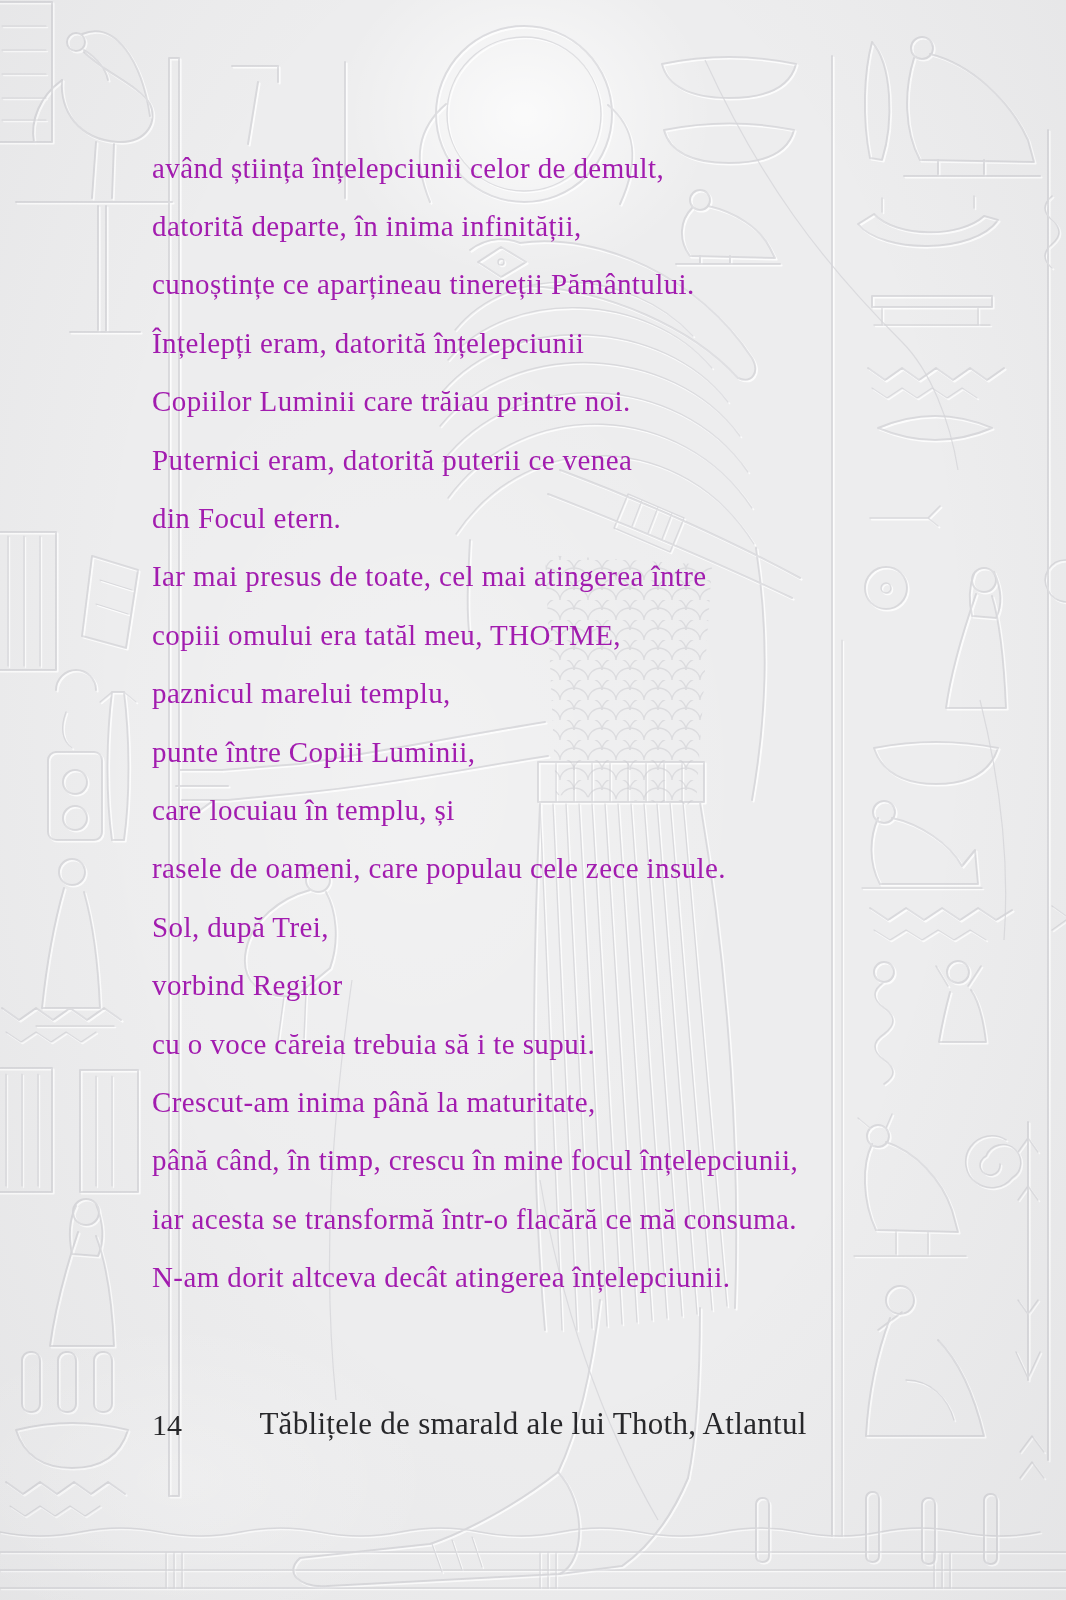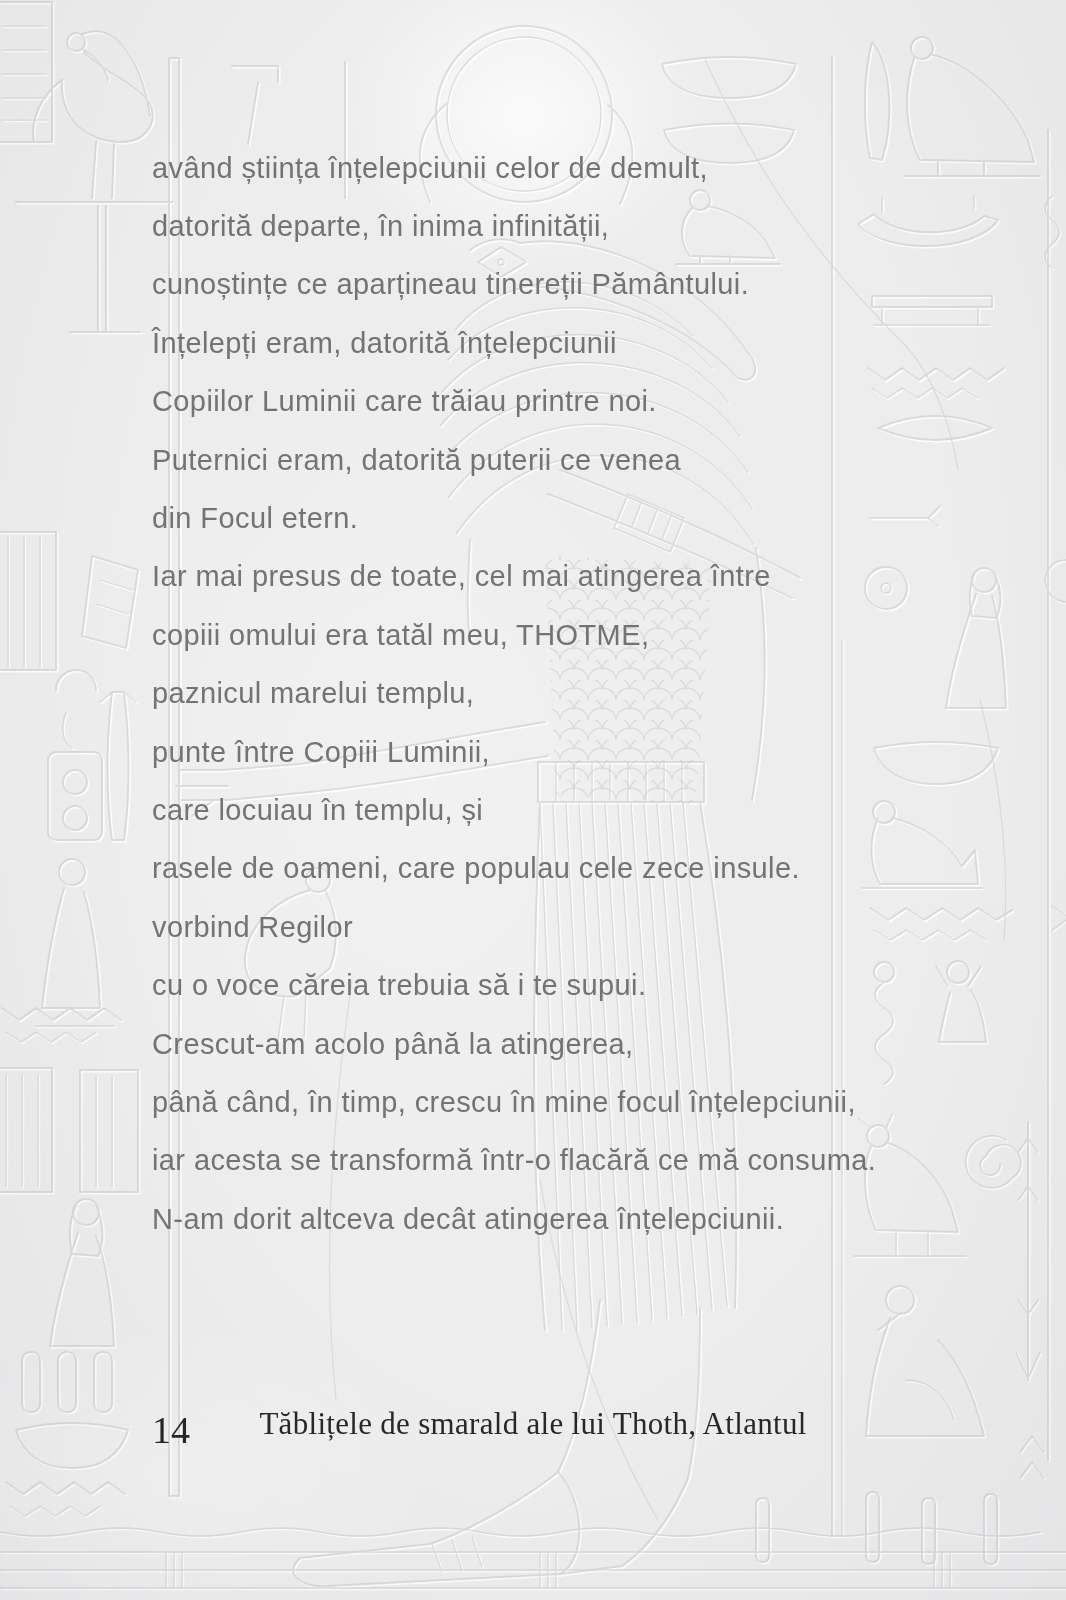--- a/index.html
+++ b/index.html
@@ -14,28 +14,28 @@
   .vignette{
     position:absolute;inset:0;z-index:1;pointer-events:none;
     background:radial-gradient(ellipse at 50% 42%, rgba(255,255,255,0) 55%, rgba(70,70,80,0.05) 100%);
   }
   .text-block{
     position:absolute;left:152px;top:139px;right:60px;z-index:2;
   }
   .line{
     height:58.4px;display:flex;align-items:center;
     font-size:29px;font-weight:400;letter-spacing:0.4px;
-    color:#737373;white-space:nowrap;
+    color:#a21caf;white-space:nowrap;font-family:Liberation Serif, serif;
   }
   .footer{
     position:absolute;left:0;right:0;top:1404px;height:52px;z-index:2;
     font-family:"Liberation Serif","DejaVu Serif",serif;color:#27272a;
   }
   .page-number{
-    position:absolute;left:152px;top:4px;font-size:38px;font-style:normal;
+    position:absolute;left:152px;top:4px;font-size:30px;font-style:normal;
   }
   .book-title{
     position:absolute;left:50%;top:2px;transform:translateX(-50%);
     font-size:31px;white-space:nowrap;letter-spacing:0.3px;
   }
 </style>
 </head>
 <body>
 
 <div class="page">
@@ -296,23 +296,24 @@
     <div class="line">Înțelepți eram, datorită înțelepciunii</div>
     <div class="line">Copiilor Luminii care trăiau printre noi.</div>
     <div class="line">Puternici eram, datorită puterii ce venea</div>
     <div class="line">din Focul etern.</div>
     <div class="line">Iar mai presus de toate, cel mai atingerea între</div>
     <div class="line">copiii omului era tatăl meu, THOTME,</div>
     <div class="line">paznicul marelui templu,</div>
     <div class="line">punte între Copiii Luminii,</div>
     <div class="line">care locuiau în templu, și</div>
     <div class="line">rasele de oameni, care populau cele zece insule.</div>
+    <div class="line">Sol, după Trei,</div>
     <div class="line">vorbind Regilor</div>
     <div class="line">cu o voce căreia trebuia să i te supui.</div>
-    <div class="line">Crescut-am acolo până la atingerea,</div>
+    <div class="line">Crescut-am inima până la maturitate,</div>
     <div class="line">până când, în timp, crescu în mine focul înțelepciunii,</div>
     <div class="line">iar acesta se transformă într-o flacără ce mă consuma.</div>
     <div class="line">N-am dorit altceva decât atingerea înțelepciunii.</div>
   </div>
 
   <div class="footer">
     <span class="page-number">14</span>
     <span class="book-title">Tăblițele de smarald ale lui Thoth, Atlantul</span>
   </div>
 

